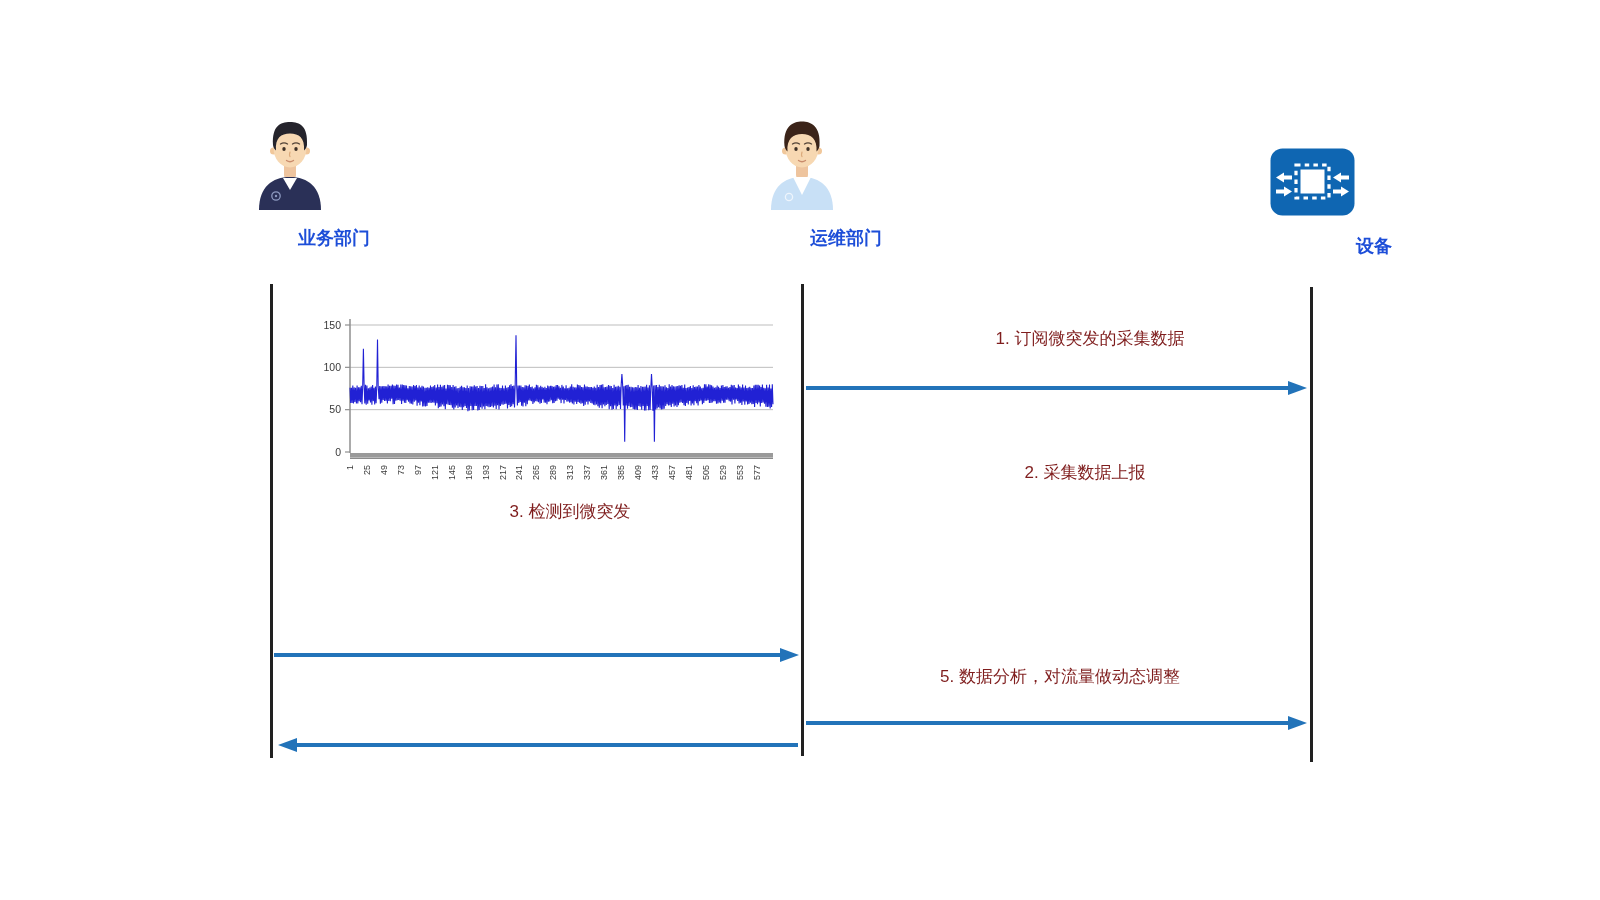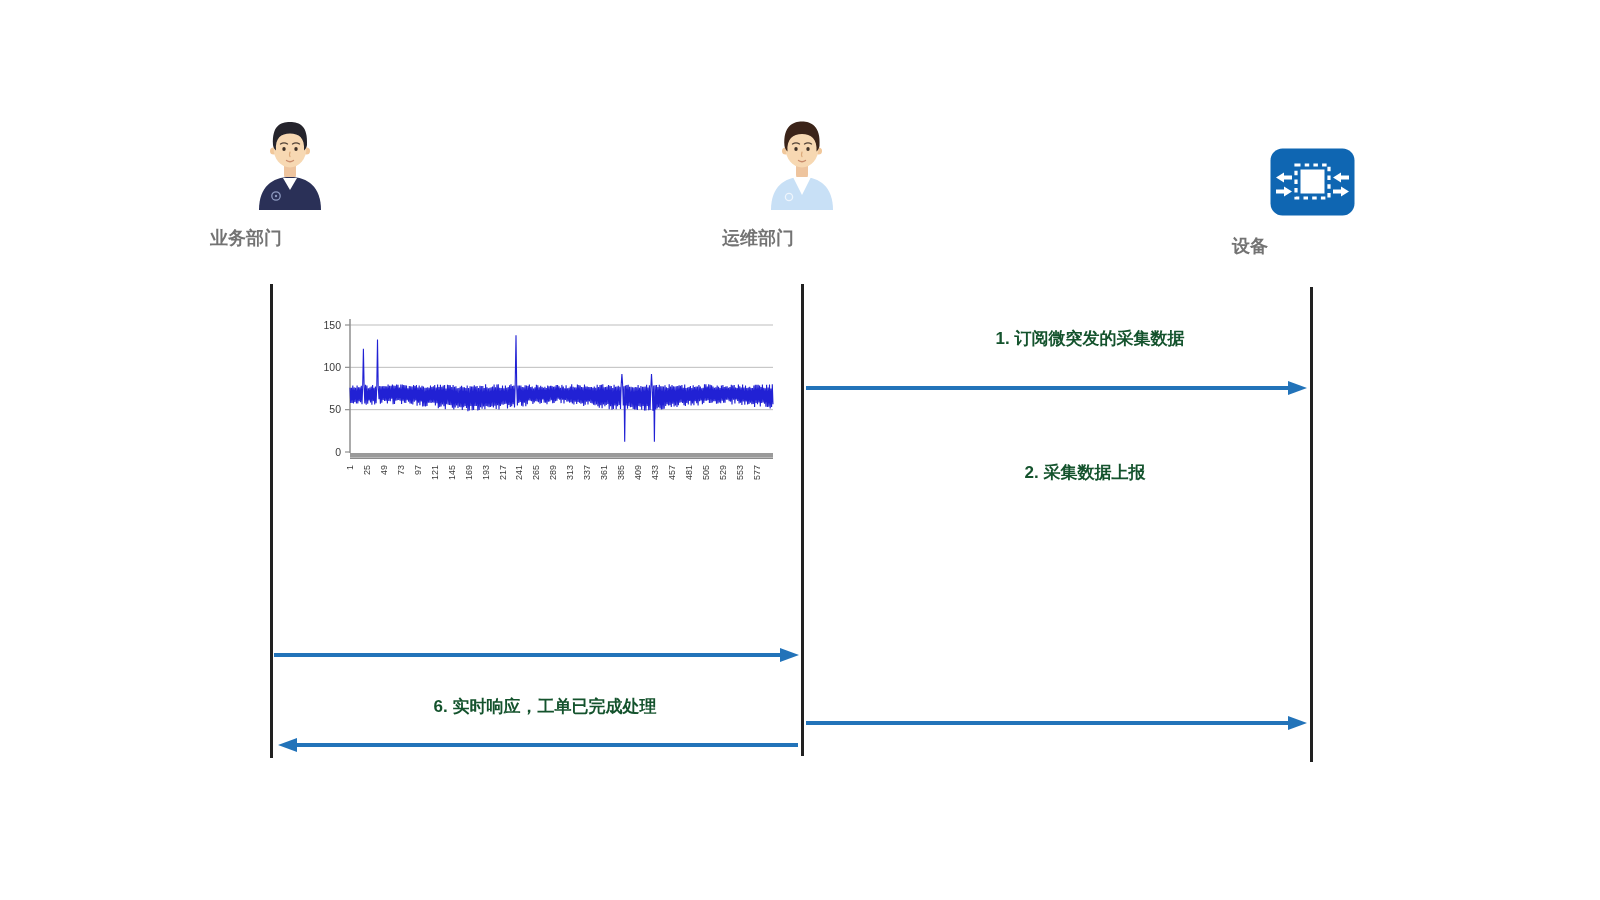--- a/index.html
+++ b/index.html
@@ -2,26 +2,26 @@
 <html><head>
 <meta charset="utf-8">
 <style>
   html,body{margin:0;padding:0;background:#ffffff;}
   .canvas{
     position:relative;width:1600px;height:900px;background:#ffffff;overflow:hidden;
     font-family:"Liberation Sans","DejaVu Sans",sans-serif;color:#141414;
   }
   .actor{position:absolute;}
   .actor-label{
-    position:absolute;text-align:left;font-size:18px;font-weight:600;color:#737373;
+    position:absolute;text-align:right;font-size:18px;font-weight:600;color:#1d4ed8;
     width:160px;line-height:24px;
   }
   .lifeline{position:absolute;width:3px;background:#212121;}
   .msg-label{
-    position:absolute;font-size:17px;font-weight:700;color:#14532d;
+    position:absolute;font-size:17px;font-weight:400;color:#7f1d1d;
     text-align:center;line-height:26px;white-space:nowrap;
   }
   .overlay{position:absolute;left:0;top:0;pointer-events:none;}
   .msg-arrow line{stroke-width:4;}
   #traffic-chart{position:absolute;left:300px;top:300px;}
   #traffic-chart text{font-family:"Liberation Sans","DejaVu Sans",sans-serif;}
 </style>
 </head>
 <body>
 
@@ -123,21 +123,22 @@
       <text x="391.96494156928213" y="165" text-anchor="end" font-size="9" fill="#3a3a3a" transform="rotate(-90 391.96494156928213 165)">481</text>
       <text x="408.9131886477462" y="165" text-anchor="end" font-size="9" fill="#3a3a3a" transform="rotate(-90 408.9131886477462 165)">505</text>
       <text x="425.86143572621035" y="165" text-anchor="end" font-size="9" fill="#3a3a3a" transform="rotate(-90 425.86143572621035 165)">529</text>
       <text x="442.8096828046744" y="165" text-anchor="end" font-size="9" fill="#3a3a3a" transform="rotate(-90 442.8096828046744 165)">553</text>
       <text x="459.75792988313856" y="165" text-anchor="end" font-size="9" fill="#3a3a3a" transform="rotate(-90 459.75792988313856 165)">577</text>
       <polyline points="50.0,87.7 50.7,102.9 51.4,87.9 52.1,102.9 52.8,85.4 53.5,103.5 54.2,87.4 54.9,102.0 55.6,87.9 56.4,103.4 57.1,85.5 57.8,103.5 58.5,87.3 59.2,101.3 59.9,87.3 60.6,102.3 61.3,85.8 62.0,104.2 62.7,86.2 63.4,48.7 64.1,84.8 64.8,103.4 65.5,84.8 66.2,104.7 66.9,85.6 67.7,103.8 68.4,88.3 69.1,100.5 69.8,87.6 70.5,102.4 71.2,86.4 71.9,104.8 72.6,85.0 73.3,101.1 74.0,87.7 74.7,104.6 75.4,86.4 76.1,103.2 76.8,85.7 77.5,39.4 78.2,86.2 79.0,99.3 79.7,86.1 80.4,103.7 81.1,86.3 81.8,102.7 82.5,86.2 83.2,100.0 83.9,86.1 84.6,101.0 85.3,86.2 86.0,100.7 86.7,86.4 87.4,103.4 88.1,84.6 88.8,101.0 89.5,85.8 90.3,101.2 91.0,85.7 91.7,98.8 92.4,84.6 93.1,104.3 93.8,85.4 94.5,103.9 95.2,85.7 95.9,100.8 96.6,84.4 97.3,100.3 98.0,84.7 98.7,100.0 99.4,87.5 100.1,100.7 100.8,84.4 101.6,104.0 102.3,84.5 103.0,100.8 103.7,85.1 104.4,102.8 105.1,85.2 105.8,103.1 106.5,85.5 107.2,100.1 107.9,88.2 108.6,101.8 109.3,86.1 110.0,103.4 110.7,86.2 111.4,103.8 112.1,86.4 112.8,104.5 113.6,85.0 114.3,101.7 115.0,86.1 115.7,100.4 116.4,84.9 117.1,105.8 117.8,87.6 118.5,102.7 119.2,85.6 119.9,105.2 120.6,87.4 121.3,101.4 122.0,85.8 122.7,106.6 123.4,86.5 124.1,106.3 124.9,87.7 125.6,106.4 126.3,87.8 127.0,106.1 127.7,87.3 128.4,102.7 129.1,87.9 129.8,102.7 130.5,85.6 131.2,103.0 131.9,86.9 132.6,102.5 133.3,86.3 134.0,102.7 134.7,85.0 135.4,105.6 136.2,87.4 136.9,103.2 137.6,84.5 138.3,108.2 139.0,87.0 139.7,106.9 140.4,84.7 141.1,106.6 141.8,86.7 142.5,104.5 143.2,85.4 143.9,106.2 144.6,85.0 145.3,109.2 146.0,88.5 146.7,104.3 147.5,84.8 148.2,104.7 148.9,85.0 149.6,105.0 150.3,85.2 151.0,105.2 151.7,87.0 152.4,107.7 153.1,85.1 153.8,109.5 154.5,86.8 155.2,107.4 155.9,86.3 156.6,105.6 157.3,88.3 158.0,107.9 158.8,88.0 159.5,106.8 160.2,86.8 160.9,107.2 161.6,85.8 162.3,110.0 163.0,87.3 163.7,107.3 164.4,87.2 165.1,106.1 165.8,88.0 166.5,108.1 167.2,85.6 167.9,111.2 168.6,87.9 169.3,110.4 170.1,86.3 170.8,106.0 171.5,86.5 172.2,110.3 172.9,86.5 173.6,109.9 174.3,85.2 175.0,105.9 175.7,86.5 176.4,106.1 177.1,85.9 177.8,110.6 178.5,88.1 179.2,110.1 179.9,85.8 180.6,107.2 181.3,86.0 182.1,108.8 182.8,85.9 183.5,106.4 184.2,88.1 184.9,109.2 185.6,84.3 186.3,106.0 187.0,87.2 187.7,106.5 188.4,88.3 189.1,107.3 189.8,87.8 190.5,106.9 191.2,87.2 191.9,106.3 192.6,86.5 193.4,107.5 194.1,84.6 194.8,105.8 195.5,87.2 196.2,108.9 196.9,84.6 197.6,105.2 198.3,84.3 199.0,109.6 199.7,87.8 200.4,106.0 201.1,88.0 201.8,104.4 202.5,85.4 203.2,104.7 203.9,88.3 204.7,104.1 205.4,85.4 206.1,103.8 206.8,87.7 207.5,108.5 208.2,87.0 208.9,104.9 209.6,85.3 210.3,107.0 211.0,84.3 211.7,106.3 212.4,86.0 213.1,104.2 213.8,85.4 214.5,107.5 215.2,85.2 216.0,35.2 216.7,86.6 217.4,105.5 218.1,85.4 218.8,102.9 219.5,85.5 220.2,101.9 220.9,85.4 221.6,105.8 222.3,86.9 223.0,106.5 223.7,87.2 224.4,102.7 225.1,85.2 225.8,106.2 226.5,85.5 227.3,104.3 228.0,85.9 228.7,100.4 229.4,84.4 230.1,100.6 230.8,87.0 231.5,101.1 232.2,86.5 232.9,103.9 233.6,88.4 234.3,102.4 235.0,87.4 235.7,101.1 236.4,84.8 237.1,101.6 237.8,85.3 238.5,102.2 239.3,87.3 240.0,103.8 240.7,85.7 241.4,102.9 242.1,86.9 242.8,99.4 243.5,87.9 244.2,102.6 244.9,86.8 245.6,102.7 246.3,88.0 247.0,104.2 247.7,85.4 248.4,101.7 249.1,86.2 249.8,101.4 250.6,85.7 251.3,100.1 252.0,85.9 252.7,103.2 253.4,86.8 254.1,103.0 254.8,86.5 255.5,101.2 256.2,85.1 256.9,100.8 257.6,85.0 258.3,98.8 259.0,86.4 259.7,99.6 260.4,87.9 261.1,103.1 261.9,84.9 262.6,99.7 263.3,86.6 264.0,103.4 264.7,88.2 265.4,99.9 266.1,85.2 266.8,101.6 267.5,88.4 268.2,101.5 268.9,87.9 269.6,102.6 270.3,86.4 271.0,102.3 271.7,84.3 272.4,103.4 273.2,86.7 273.9,104.6 274.6,87.4 275.3,101.8 276.0,87.4 276.7,104.0 277.4,84.6 278.1,102.1 278.8,85.0 279.5,102.7 280.2,85.4 280.9,103.7 281.6,87.0 282.3,103.3 283.0,87.3 283.7,106.0 284.5,84.4 285.2,104.8 285.9,86.5 286.6,101.8 287.3,86.4 288.0,104.5 288.7,87.0 289.4,101.4 290.1,87.1 290.8,103.0 291.5,86.9 292.2,103.6 292.9,87.8 293.6,104.8 294.3,86.4 295.0,105.2 295.7,87.8 296.5,104.4 297.2,84.8 297.9,106.3 298.6,87.0 299.3,107.7 300.0,84.9 300.7,105.2 301.4,84.8 302.1,108.3 302.8,84.3 303.5,104.6 304.2,87.2 304.9,106.3 305.6,87.0 306.3,105.1 307.0,86.6 307.8,103.9 308.5,85.1 309.2,109.3 309.9,85.7 310.6,106.3 311.3,86.1 312.0,109.7 312.7,88.0 313.4,108.9 314.1,84.8 314.8,105.5 315.5,86.7 316.2,109.2 316.9,86.5 317.6,106.2 318.3,85.8 319.1,105.1 319.8,86.8 320.5,109.0 321.2,84.6 321.9,74.1 322.6,84.4 323.3,105.5 324.0,86.2 324.7,141.8 325.4,85.6 326.1,105.4 326.8,84.9 327.5,108.7 328.2,84.8 328.9,106.1 329.6,86.8 330.4,107.2 331.1,86.7 331.8,107.1 332.5,87.3 333.2,108.9 333.9,87.6 334.6,109.5 335.3,87.0 336.0,109.6 336.7,87.2 337.4,110.0 338.1,85.1 338.8,105.9 339.5,87.8 340.2,106.8 340.9,86.1 341.7,109.8 342.4,86.7 343.1,105.9 343.8,86.7 344.5,110.4 345.2,86.4 345.9,110.4 346.6,84.7 347.3,105.9 348.0,87.4 348.7,110.3 349.4,85.2 350.1,110.1 350.8,88.3 351.5,74.1 352.2,87.1 352.9,110.7 353.7,85.6 354.4,141.8 355.1,85.2 355.8,109.4 356.5,85.1 357.2,108.6 357.9,87.0 358.6,107.3 359.3,84.7 360.0,108.6 360.7,86.3 361.4,109.6 362.1,86.2 362.8,109.3 363.5,86.4 364.2,108.7 365.0,85.2 365.7,105.9 366.4,87.2 367.1,104.2 367.8,87.9 368.5,105.6 369.2,84.3 369.9,105.3 370.6,86.4 371.3,107.1 372.0,85.0 372.7,103.8 373.4,86.3 374.1,106.4 374.8,86.4 375.5,105.6 376.3,86.2 377.0,106.9 377.7,85.9 378.4,105.2 379.1,85.3 379.8,102.8 380.5,85.7 381.2,102.3 381.9,84.9 382.6,102.9 383.3,87.7 384.0,105.2 384.7,84.6 385.4,106.1 386.1,88.0 386.8,103.0 387.6,87.6 388.3,104.6 389.0,87.0 389.7,100.9 390.4,86.0 391.1,105.4 391.8,88.0 392.5,103.6 393.2,85.2 393.9,105.2 394.6,87.1 395.3,101.1 396.0,86.6 396.7,103.3 397.4,86.5 398.1,105.4 398.9,85.1 399.6,101.3 400.3,86.5 401.0,100.4 401.7,88.3 402.4,104.3 403.1,87.7 403.8,103.0 404.5,84.3 405.2,100.7 405.9,84.3 406.6,100.7 407.3,86.6 408.0,100.1 408.7,84.3 409.4,103.0 410.2,84.8 410.9,103.1 411.6,85.3 412.3,102.6 413.0,86.6 413.7,101.1 414.4,87.8 415.1,101.3 415.8,87.3 416.5,103.7 417.2,85.4 417.9,103.6 418.6,86.8 419.3,102.5 420.0,88.1 420.7,103.2 421.4,85.6 422.2,100.7 422.9,85.1 423.6,102.8 424.3,87.0 425.0,102.8 425.7,86.6 426.4,99.6 427.1,86.3 427.8,99.6 428.5,87.8 429.2,101.2 429.9,87.0 430.6,101.6 431.3,84.8 432.0,104.5 432.7,85.4 433.5,99.8 434.2,85.1 434.9,103.6 435.6,87.4 436.3,99.5 437.0,88.0 437.7,100.9 438.4,84.6 439.1,103.6 439.8,86.3 440.5,102.8 441.2,87.4 441.9,105.0 442.6,84.4 443.3,101.5 444.0,87.5 444.8,104.7 445.5,85.6 446.2,101.4 446.9,88.0 447.6,104.6 448.3,87.4 449.0,104.1 449.7,86.8 450.4,102.7 451.1,87.9 451.8,104.3 452.5,87.9 453.2,104.1 453.9,85.4 454.6,107.1 455.3,84.7 456.1,102.9 456.8,84.8 457.5,104.3 458.2,84.7 458.9,102.5 459.6,85.4 460.3,106.4 461.0,86.9 461.7,103.0 462.4,84.5 463.1,102.5 463.8,87.7 464.5,103.7 465.2,88.2 465.9,106.7 466.6,84.8 467.4,106.9 468.1,87.6 468.8,106.7 469.5,84.4 470.2,108.5 470.9,88.4 471.6,106.9 472.3,84.3 473.0,104.2" fill="none" stroke="#2121d4" stroke-width="1.1"></polyline>
     </svg>
 
   <div class="msg-label" style="left:880px;top:326px;width:420px;">1. 订阅微突发的采集数据</div>
   <div class="msg-label" style="left:875px;top:450px;width:420px;margin-top:10px;">2. 采集数据上报</div>
-  <div class="msg-label" style="left:340px;top:694px;width:410px;">6. 实时响应，工单已完成处理</div>
+  <div class="msg-label" style="left:420px;top:499px;width:300px;">3. 检测到微突发</div>
+  <div class="msg-label" style="left:850px;top:664px;width:420px;">5. 数据分析，对流量做动态调整</div>
 
   <svg class="overlay" width="1600" height="900">
     <g class="msg-arrow">
       <line x1="806" y1="388" x2="1288" y2="388" stroke="#2273b9"></line>
       <polygon points="1288,381 1307,388 1288,395" fill="#2273b9"></polygon>
     </g>
     <g class="msg-arrow">
       <line x1="274" y1="655" x2="780" y2="655" stroke="#2273b9"></line>
       <polygon points="780,648 799,655 780,662" fill="#2273b9"></polygon>
     </g>

